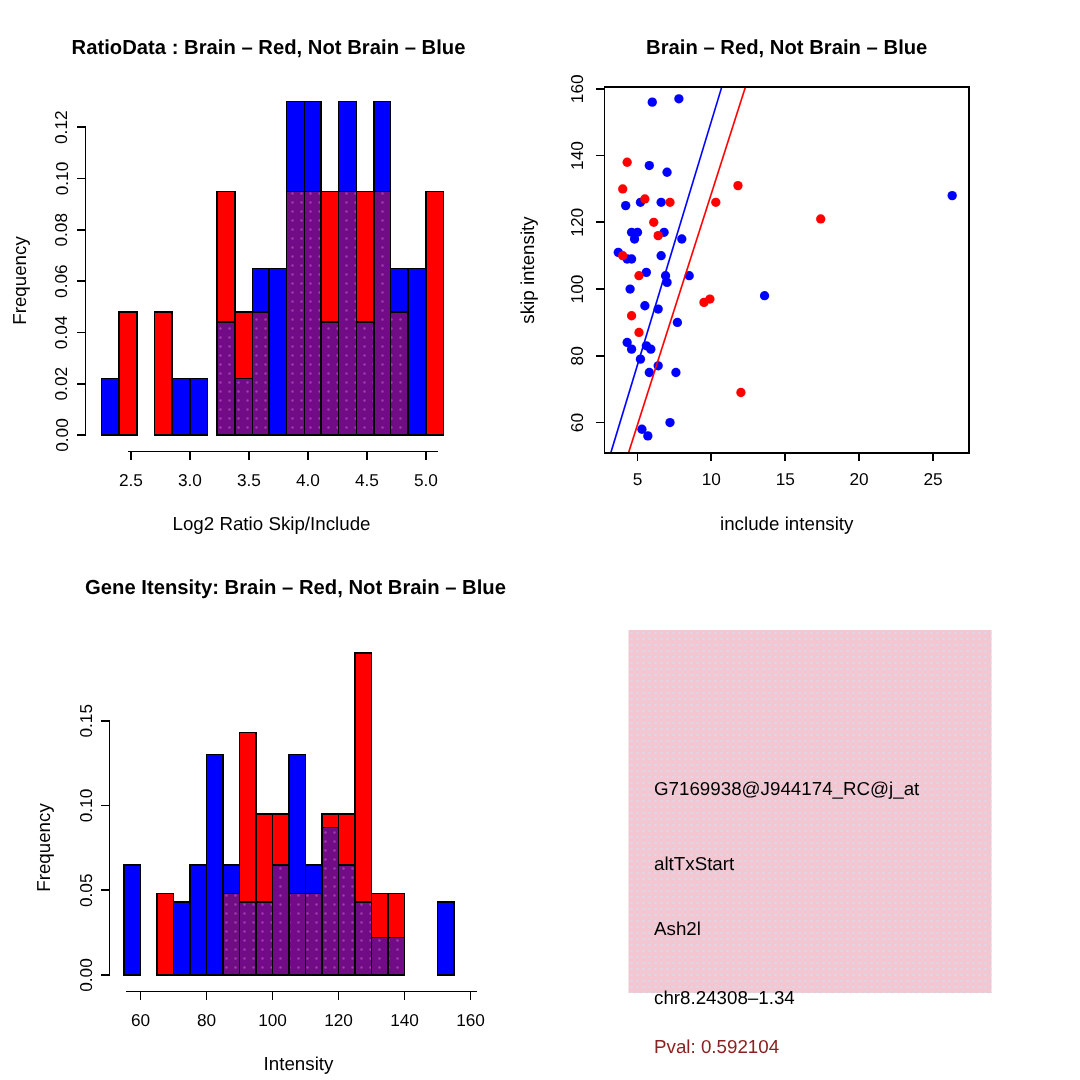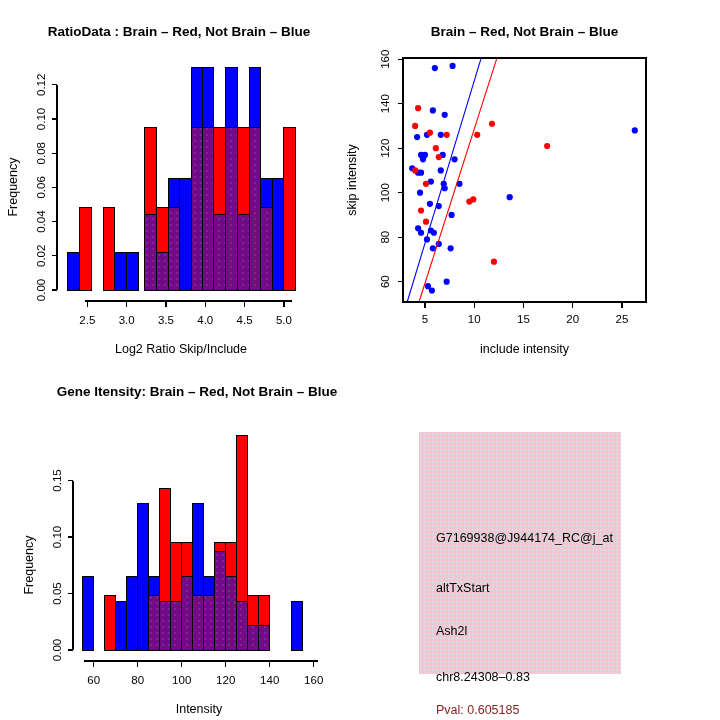--- a/index.html
+++ b/index.html
@@ -1,20 +1,20 @@
 <!DOCTYPE html>
 <html><head>
 <meta charset="utf-8">
 <style>
   html,body{margin:0;padding:0;background:#fff;}
   .stage{position:relative;width:720px;height:720px;background:#ffffff;overflow:hidden;
          font-family:"Liberation Sans", sans-serif;border-radius:17px;}
   .panel{position:absolute;width:360px;height:360px;}
   svg{display:block;}
-  .pinkbox{position:absolute;left:59px;top:72px;width:202px;height:242px;
+  .pinkbox{position:absolute;left:59px;top:60px;width:242px;height:242px;
            background-size:4px 4px;}
   .infoline{position:absolute;left:17px;font-size:12.5px;color:#000;white-space:nowrap;}
 </style>
 </head>
 <body>
 
 <div class="stage">
 
   <div class="panel" style="left:0;top:0">
     <svg id="chart0" width="360" height="360">
@@ -234,18 +234,18 @@
         <rect x="242.7" y="265.14" width="11" height="24.860000000000014" fill="url(#pdots2)" stroke="#000" stroke-width="1" shape-rendering="crispEdges"></rect>
         <rect x="275.70000000000005" y="241.41" width="11" height="48.59" fill="#0000FF" stroke="#000" stroke-width="1" shape-rendering="crispEdges"></rect>
       </svg>
   </div>
 
   <div class="panel" style="left:360px;top:360px">
     <div class="pinkbox" style="background-color: rgb(243, 199, 210); background-image: radial-gradient(circle, rgb(215, 218, 234) 26%, transparent 28%);">
       <div class="infoline" style="top:99px">G7169938@J944174_RC@j_at</div>
       <div class="infoline" style="top:149px">altTxStart</div>
       <div class="infoline" style="top:192px">Ash2l</div>
-      <div class="infoline" style="top:238px">chr8.24308–0.83</div>
-      <div class="infoline" style="top: 271px; color: rgb(139, 34, 34);">Pval: 0.605185</div>
+      <div class="infoline" style="top:238px">chr8.24308–1.34</div>
+      <div class="infoline" style="top: 271px; color: rgb(139, 34, 34);">Pval: 0.592104</div>
     </div>
   </div>
 
 </div>
 
 </body></html>

